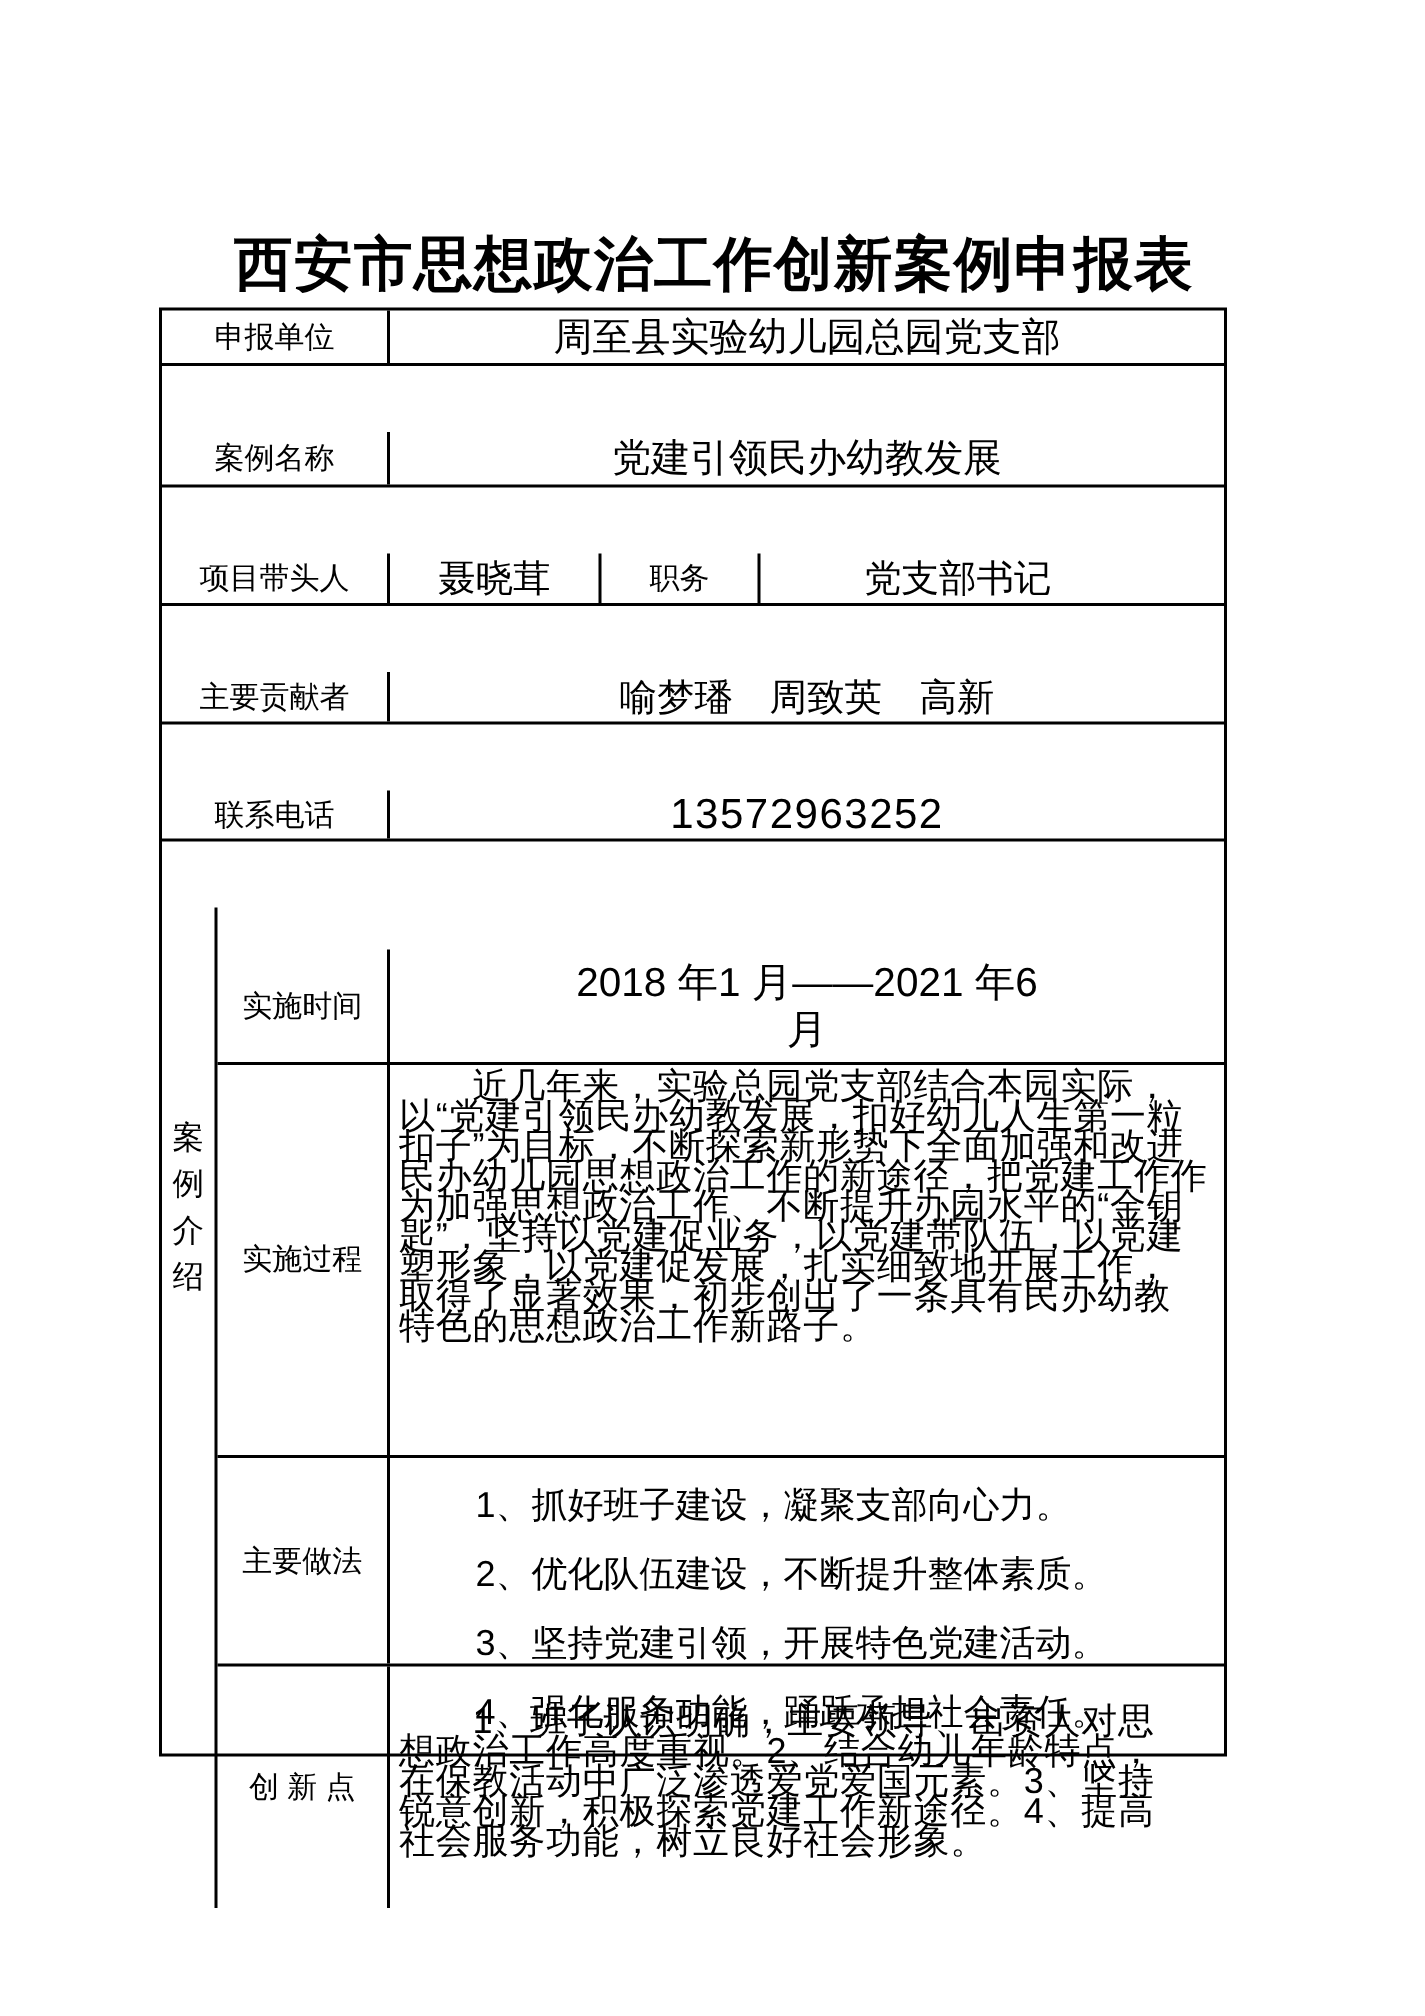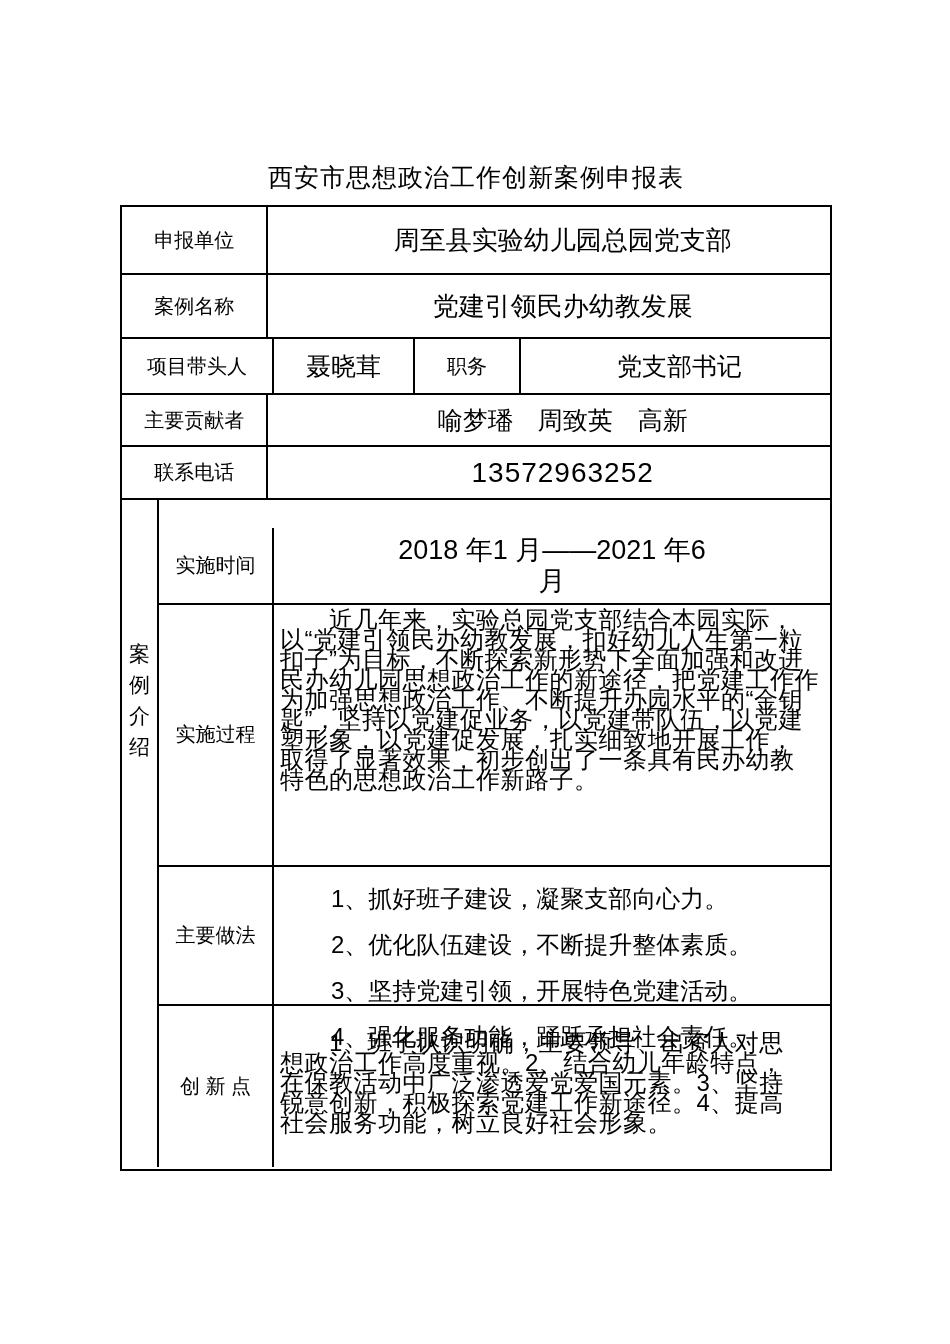--- a/index.html
+++ b/index.html
@@ -7,37 +7,37 @@
   body {
     width: 950px; height: 1344px;
     position: relative;
     font-family: "Liberation Sans", "DejaVu Sans", sans-serif;
     color: #000;
     overflow: hidden;
   }
   .doc-title {
     position: absolute;
     left: 120px; top: 157px; width: 712px; height: 42px;
-    font-size: 25px; font-weight: normal;
+    font-size: 39px; font-weight: bold;
     letter-spacing: 1px;
     text-align: center;
     line-height: 40px;
     white-space: nowrap;
   }
   .form-table {
     position: absolute;
-    left: 120px; top: 205px;
+    left: 106px; top: 205px;
     width: 712px; height: 966px;
     border: 2px solid #000;
-    display: flex; flex-direction: column;
+    display: flex; flex-direction: column; gap: 44px;
   }
   .row { display: flex; flex-direction: row; border-bottom: 2px solid #000; }
   .row:last-child { border-bottom: none; }
   .cell { border-right: 2px solid #000; display: flex; align-items: center; justify-content: center; }
-  .cell:last-child { border-right: none; margin-left: 27px; }
+  .cell:last-child { border-right: none; }
 
   .r1 { height: 68px; }
   .r2 { height: 64px; }
   .r3 { height: 56px; }
   .r4 { height: 52px; }
   .r5 { height: 53px; }
   .r6 { height: 667px; border-bottom: none; }
 
   .label-col { width: 152px; font-size: 20px; }
   .value-col { width: 556px; font-size: 26px; }

